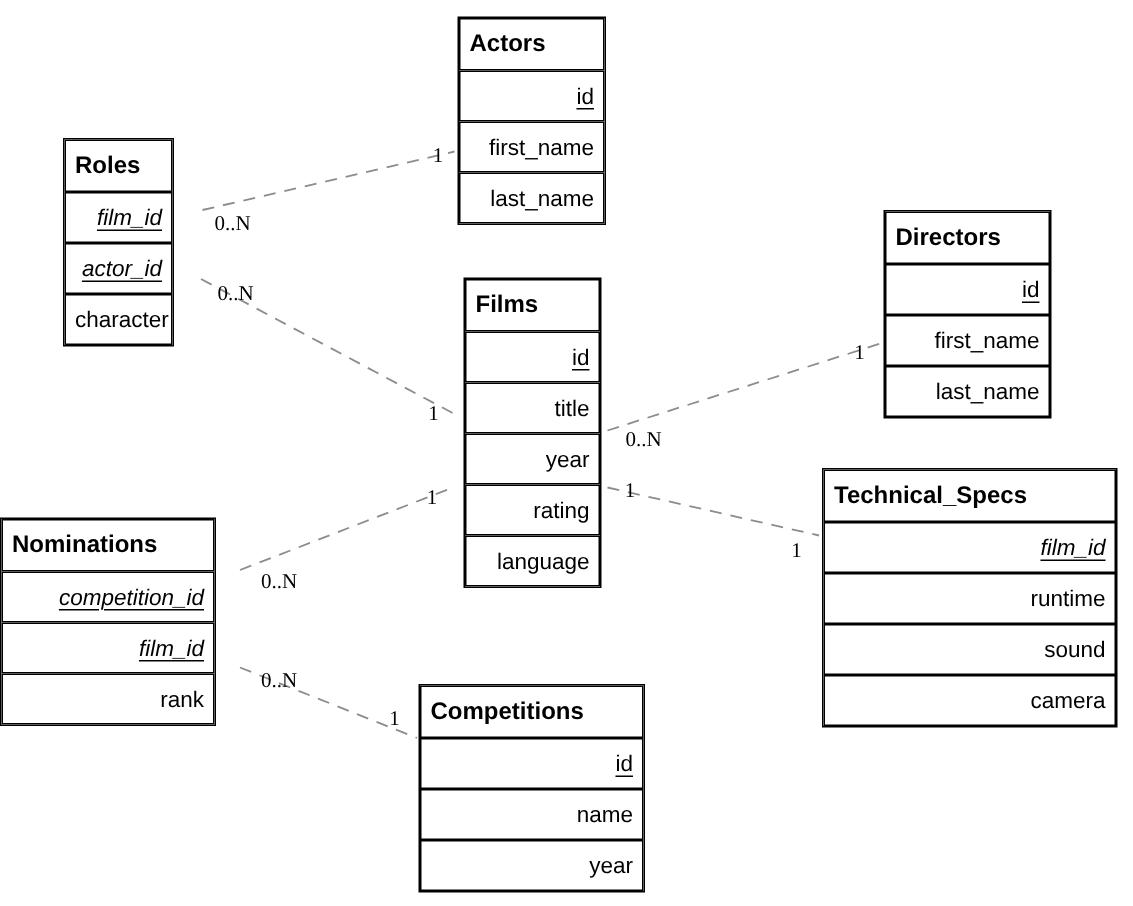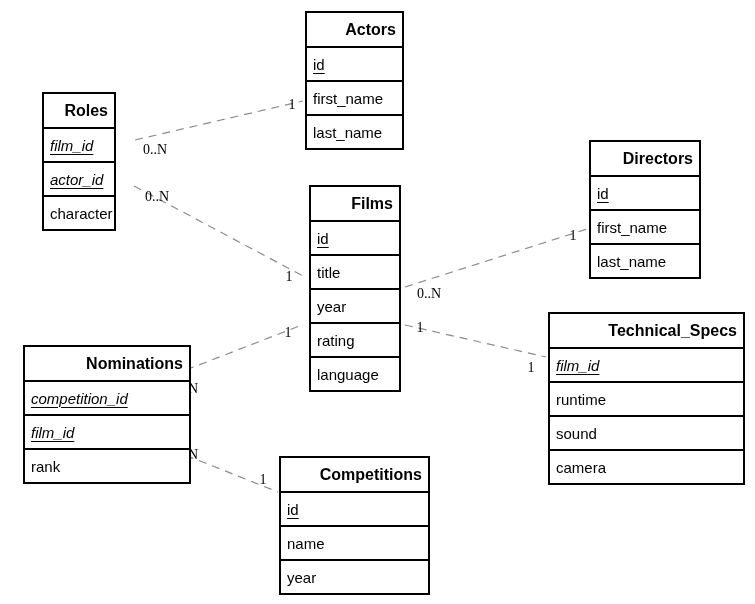--- a/index.html
+++ b/index.html
@@ -42,50 +42,50 @@
     box-sizing: border-box;
     padding: 0 6px;
     background: #fff;
     overflow: hidden;
     white-space: nowrap;
   }
   .etable th {
     height: 35px;
     font-size: 16px;
     font-weight: bold;
-    text-align: right;
+    text-align: left;
     color: #000;
     font-family: "Liberation Sans", sans-serif;
   }
   .etable td {
     height: 34px;
     font-size: 15px;
     font-weight: normal;
-    text-align: left;
+    text-align: right;
     color: #000;
     font-family: "Liberation Sans", sans-serif;
   }
   .etable td.pk { text-decoration: underline; text-underline-offset: 3px; text-decoration-thickness: 1px; }
   .etable td.fk { font-style: italic; }
   .elabel {
     position: absolute;
     transform: translate(-50%, -50%);
     font-family: "Liberation Serif", serif;
     font-size: 14px;
     color: #000;
     line-height: 1;
     white-space: nowrap;
   }
   
   #t-actors        { left: 305px; top: 11px;  width: 99px;  }
   #t-roles         { left: 42px;  top: 92px;  width: 74px;  }
   #t-films         { left: 309px; top: 185px; width: 92px; }
   #t-directors     { left: 589px; top: 140px; width: 112px; }
   #t-technical     { left: 548px; top: 312px; width: 197px; }
-  #t-nominations   { left: 23px;  top: 345px; width: 168px; }
+  #t-nominations   { left: 0;  top: 345px; width: 144px; }
   #t-competitions  { left: 279px; top: 456px; width: 151px; }
 </style>
 </head>
 <body>
 
 <div class="canvas">
 
   <svg class="edges" width="755" height="604">
     <line x1="135" y1="140" x2="303" y2="101"></line>
     <line x1="134" y1="186" x2="303" y2="276"></line>

